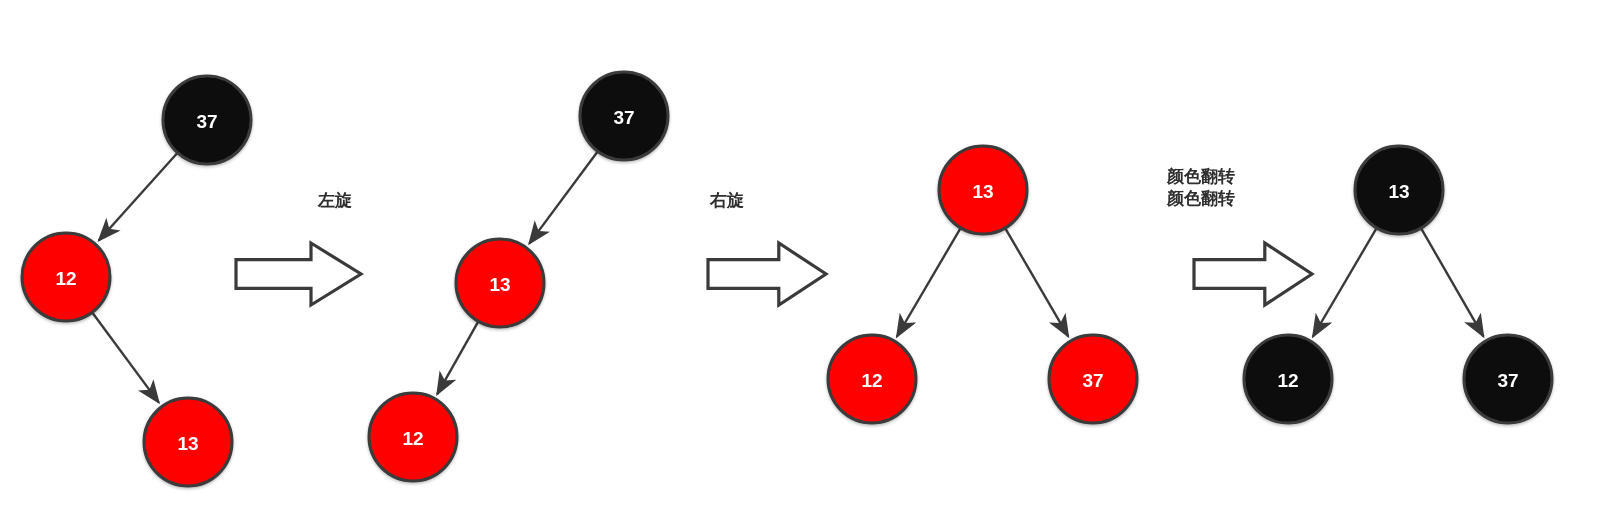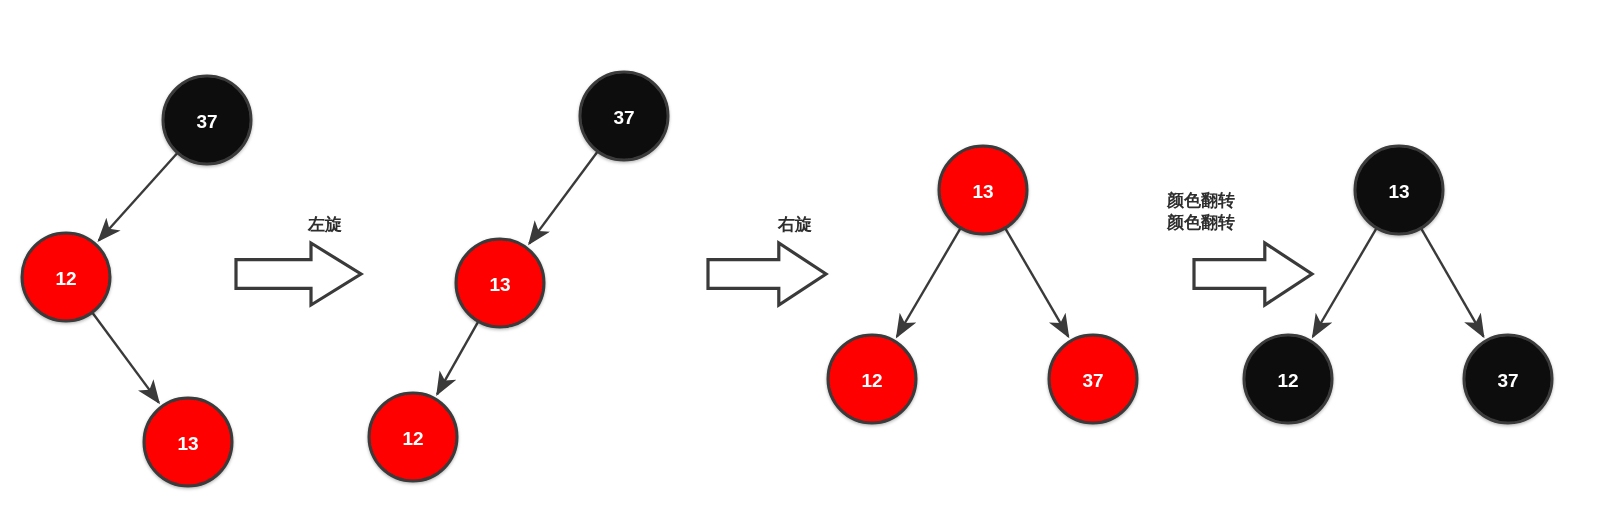--- a/index.html
+++ b/index.html
@@ -51,21 +51,20 @@
   }
   .step-label {
     position: absolute;
     font-family: "Liberation Sans", "DejaVu Sans", sans-serif;
     font-size: 17px;
     font-weight: bold;
     color: #2e2e2e;
     line-height: 1.28;
     text-align: center;
     white-space: pre;
-    margin-top: 24px;
   }
 </style>
 </head>
 <body>
 
 <div id="canvas">
 
   <svg id="diagram" viewBox="0 0 1615 531">
     <defs>
       <marker id="arrowhead" markerWidth="11" markerHeight="11" refX="9.2" refY="4" orient="auto" markerUnits="strokeWidth">
@@ -137,18 +136,18 @@
           <text x="1288" y="380" class="node-label">12</text>
         </g>
         <g>
           <circle cx="1508" cy="379" r="44" class="node-circle node-black" filter="url(#softshadow)"></circle>
           <text x="1508" y="380" class="node-label">37</text>
         </g>
       </g>
   </svg>
 
   <div id="labels-layer">
-      <div class="step-label" style="left: 308px; top: 190px;"><div>左旋</div></div>
-      <div class="step-label" style="left: 778px; top: 190px;"><div>右旋</div></div>
+      <div class="step-label" style="left: 318px; top: 190px;"><div>左旋</div></div>
+      <div class="step-label" style="left: 710px; top: 190px;"><div>右旋</div></div>
       <div class="step-label" style="left: 1167px; top: 166px;"><div>颜色翻转</div><div>颜色翻转</div></div>
     </div>
 
 </div>
 
 </body></html>

